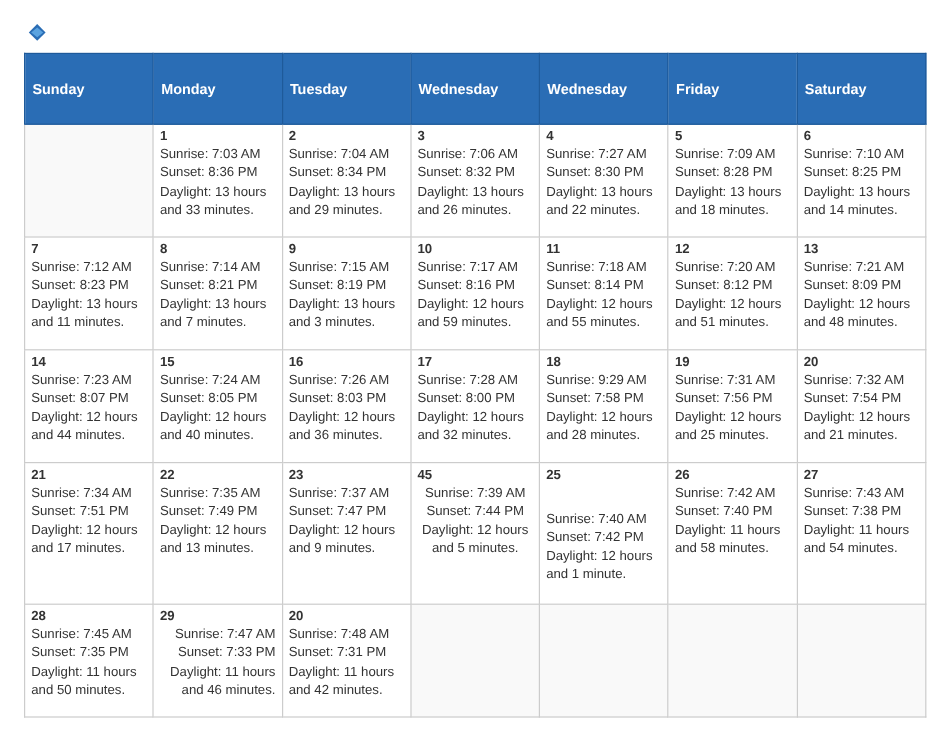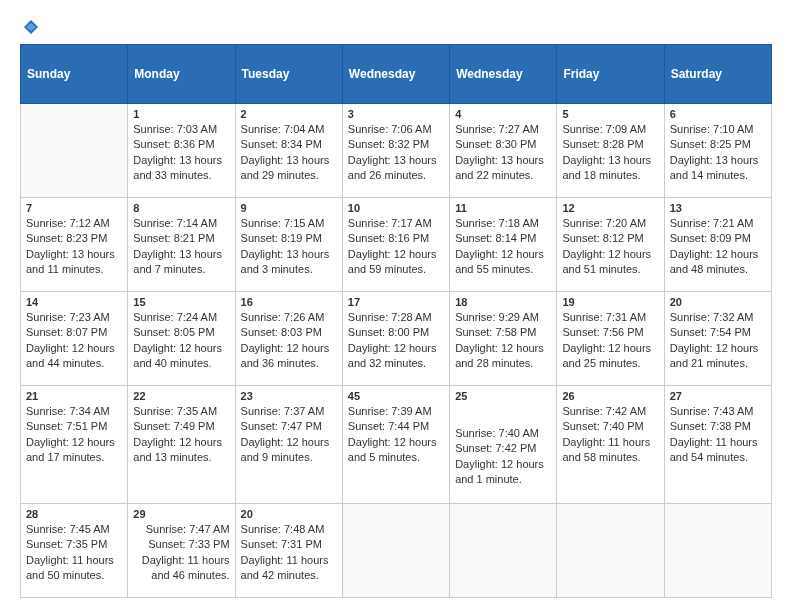--- a/index.html
+++ b/index.html
@@ -297,21 +297,21 @@
           </td>
           <td>
             <span class="day-num">23</span>
             <div class="day-info" style="white-space: pre-line;">Sunrise: 7:37 AM
 Sunset: 7:47 PM
 Daylight: 12 hours
 and 9 minutes.</div>
           </td>
           <td>
             <span class="day-num">45</span>
-            <div class="day-info" style="white-space: pre-line;">Sunrise: 7:39 AM
+            <div class="day-info" style="white-space: pre-line; text-align: center;">Sunrise: 7:39 AM
 Sunset: 7:44 PM
 Daylight: 12 hours
 and 5 minutes.</div>
           </td>
           <td>
             <span class="day-num">25</span>
             <div class="day-info" style="white-space: pre-line; margin-top: 24px;">Sunrise: 7:40 AM
 Sunset: 7:42 PM
 Daylight: 12 hours
 and 1 minute.</div>

